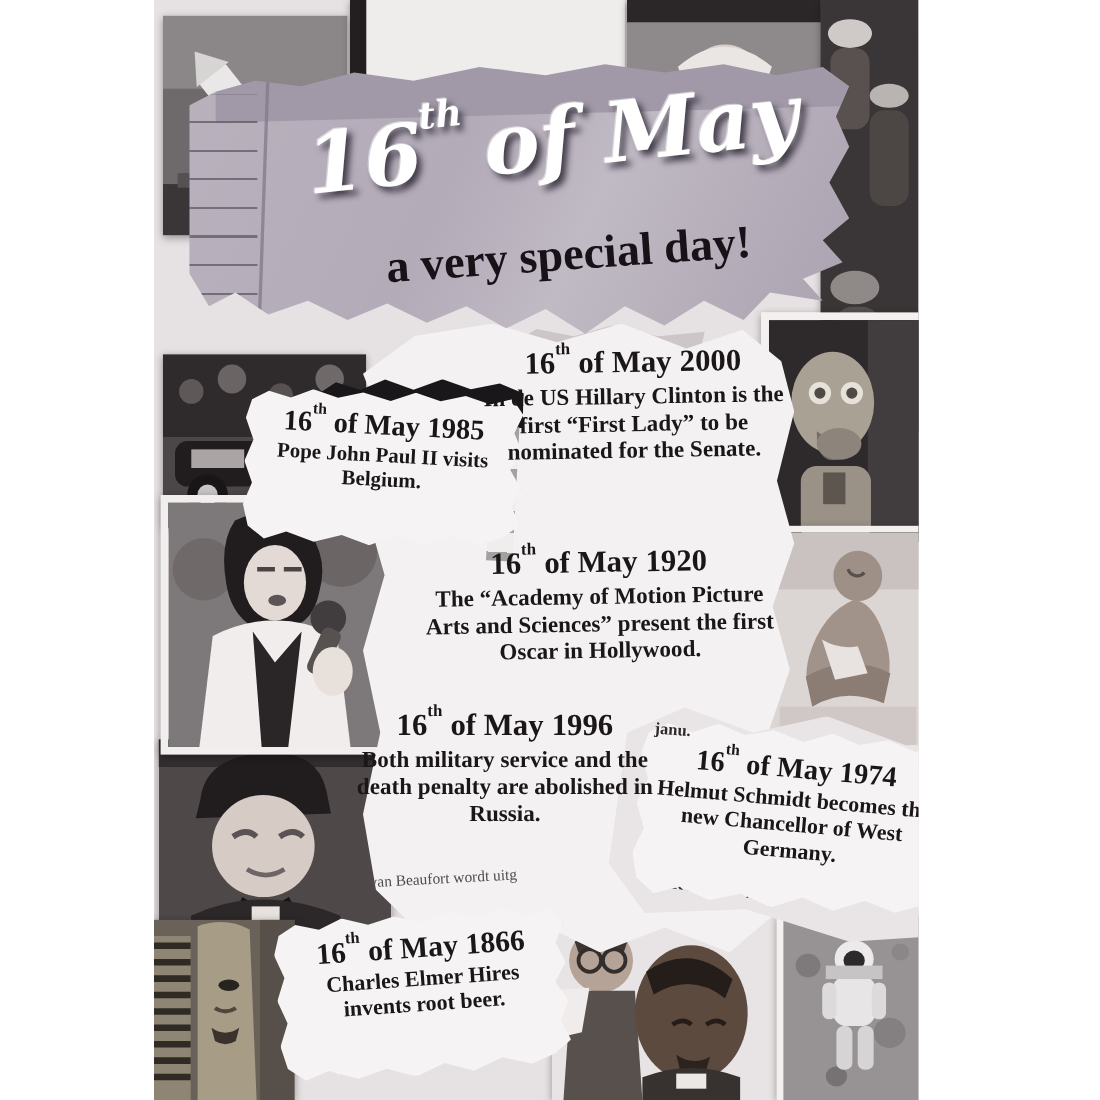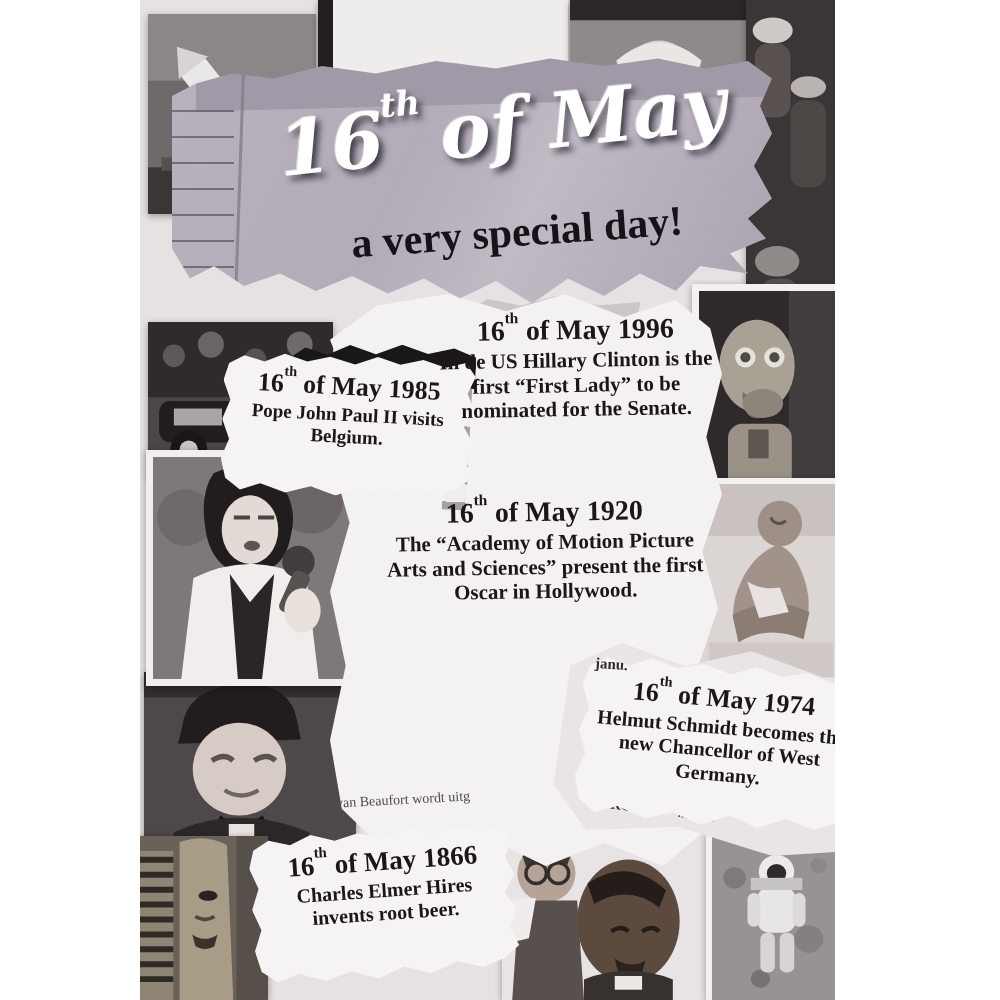--- a/index.html
+++ b/index.html
@@ -291,34 +291,38 @@
       </div>
     <div class="film-right"></div>
 
     <div class="scrap s1985"></div>
     <div class="backing1974"></div>
     <div class="scrap s1974"></div>
     <div class="backingnews"></div>
     <div class="scrap s1866"></div>
 
     <div class="ev ev2000">
-      <div class="h"><span>16</span><sup>th</sup><span class="w">of May</span><span class="w">1996</span></div>
+      <div class="h"><span>16</span><sup>th</sup><span class="w">of May</span><span class="w">2000</span></div>
       <div class="b">In de US Hillary Clinton is the first “First Lady” to be nominated for the Senate.</div>
     </div>
 
     <div class="ev ev1985">
       <div class="h"><span>16</span><sup>th</sup><span class="w">of May</span><span class="w">1985</span></div>
       <div class="b">Pope John Paul II visits Belgium.</div>
     </div>
 
     <div class="ev ev1929">
       <div class="h"><span>16</span><sup>th</sup><span class="w">of May</span><span class="w">1920</span></div>
       <div class="b">The “Academy of Motion Picture Arts and Sciences” present the first Oscar in Hollywood.</div>
     </div>
 
+    <div class="ev ev1996">
+      <div class="h"><span>16</span><sup>th</sup><span class="w">of May</span><span class="w">1996</span></div>
+      <div class="b">Both military service and the death penalty are abolished in Russia.</div>
+    </div>
 
     <div class="ev ev1974">
       <div class="h"><span>16</span><sup>th</sup><span class="w">of May</span><span class="w">1974</span></div>
       <div class="b">Helmut Schmidt becomes the new Chancellor of West Germany.</div>
     </div>
 
     <div class="ev ev1866">
       <div class="h"><span>16</span><sup>th</sup><span class="w">of May</span><span class="w">1866</span></div>
       <div class="b">Charles Elmer Hires invents root beer.</div>
     </div>

